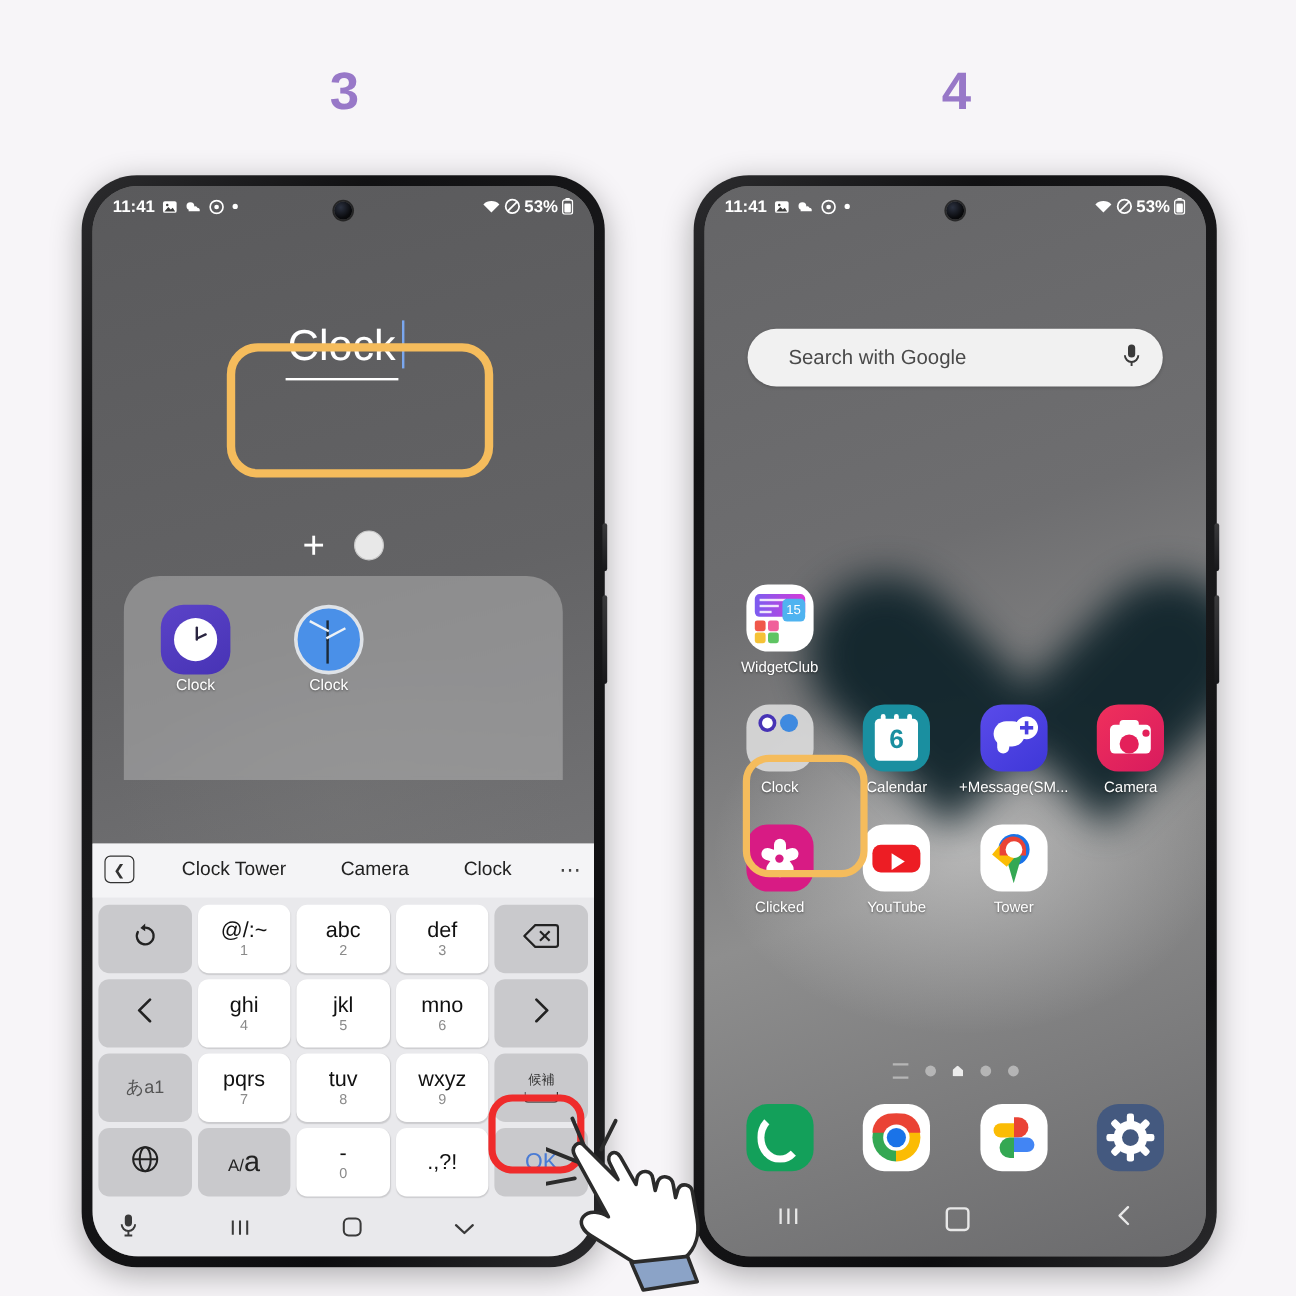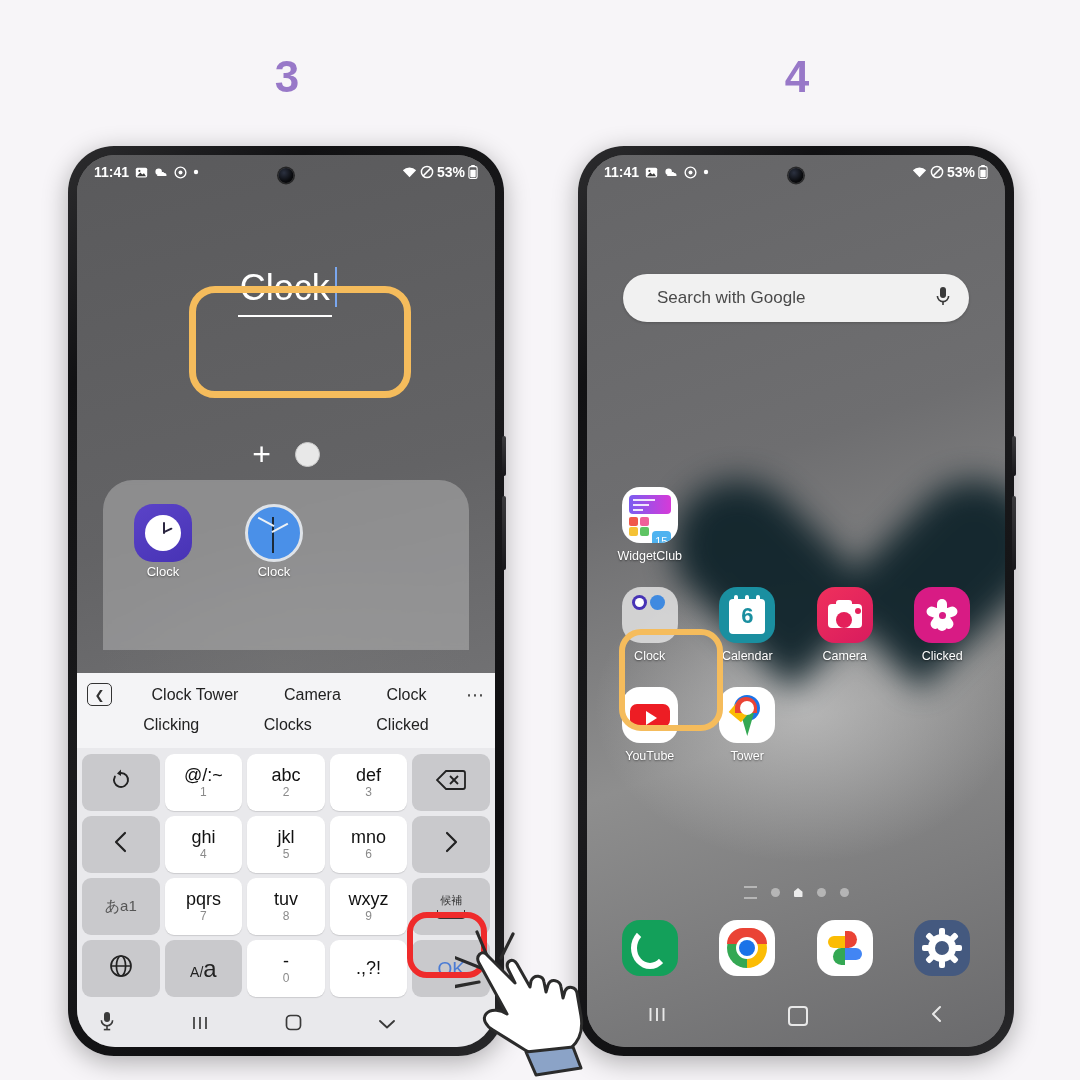--- a/index.html
+++ b/index.html
@@ -378,25 +378,20 @@
 
     <div class="kb">
       <div class="suggest">
         <div class="sug-row r1">
           <span class="nav-back-box">❮</span>
           <span class="sug-item">Clock Tower</span>
           <span class="sug-item">Camera</span>
           <span class="sug-item">Clock</span>
           <span class="dots3">⋯</span>
         </div>
-        <div class="sug-row r2">
-          <span class="sug-item">Clicking</span>
-          <span class="sug-item">Clocks</span>
-          <span class="sug-item">Clicked</span>
-        </div>
       </div>
 
       <div class="kgrid">
 
         <div class="key fn">
           <span class="glyph">
             <svg width="24" height="24" viewBox="0 0 24 24">
                 <path d="M12 5 a7 7 0 1 1 -6.1 3.6" fill="none" stroke="#222" stroke-width="1.9" stroke-linecap="round"></path>
                 <path d="M12 1.6 L12 8 L8 5.4 Z" fill="#222"></path>
               </svg>
@@ -607,21 +602,21 @@
       <div class="app">
         <div class="ic58 sq" style="background:#fff;overflow:hidden;">
           <div style="position:absolute;left:7px;top:8px;width:42px;height:19px;border-radius:4px;background:linear-gradient(90deg,#7b5cf0,#d63ad8);"></div>
           <div style="position:absolute;left:11px;top:12px;width:22px;height:2px;background:rgba(255,255,255,.85);"></div>
           <div style="position:absolute;left:11px;top:17px;width:16px;height:2px;background:rgba(255,255,255,.85);"></div>
           <div style="position:absolute;left:11px;top:22px;width:10px;height:2px;background:rgba(255,255,255,.85);"></div>
           <div style="position:absolute;left:7px;top:30px;width:9px;height:9px;border-radius:2px;background:#f0584a;"></div>
           <div style="position:absolute;left:18px;top:30px;width:9px;height:9px;border-radius:2px;background:#f0609a;"></div>
           <div style="position:absolute;left:7px;top:40px;width:9px;height:9px;border-radius:2px;background:#f5c236;"></div>
           <div style="position:absolute;left:18px;top:40px;width:9px;height:9px;border-radius:2px;background:#5fc463;"></div>
-          <div style="position:absolute;left:30px;top:44px;width:19px;height:19px;border-radius:4px;background:#4fb3f0;color:#fff;font-size:11px;display:flex;align-items:center;justify-content:center;">15</div>
+          <div style="position:absolute;left:30px;top:12px;width:19px;height:19px;border-radius:4px;background:#4fb3f0;color:#fff;font-size:11px;display:flex;align-items:center;justify-content:center;">15</div>
         </div>
         <span class="lbl">WidgetClub</span>
       </div>
       <div class="app"></div>
       <div class="app"></div>
       <div class="app"></div>
 
       <div class="app">
         <div class="ic58" style="border-radius:19px;background:rgba(222,222,222,.88);">
           <div style="position:absolute;left:10px;top:8px;width:15px;height:15px;border-radius:50%;background:#4733b5;display:flex;align-items:center;justify-content:center;">
@@ -636,20 +631,30 @@
         <div class="ic58 sq" style="background:#1a8fa0;overflow:hidden;">
           <div style="position:absolute;left:10px;top:12px;right:10px;bottom:9px;background:#fff;border-radius:4px;"></div>
           <div style="position:absolute;left:15px;top:8px;width:4px;height:8px;border-radius:2px;background:#fff;"></div>
           <div style="position:absolute;left:26px;top:8px;width:4px;height:8px;border-radius:2px;background:#fff;"></div>
           <div style="position:absolute;left:37px;top:8px;width:4px;height:8px;border-radius:2px;background:#fff;"></div>
           <div style="position:absolute;left:0;right:0;top:18px;text-align:center;color:#1a8fa0;font-size:22px;font-weight:bold;line-height:1;">6</div>
         </div>
         <span class="lbl">Calendar</span>
       </div>
 
+      <div class="app">
+        <div class="ic58 sq" style="background:linear-gradient(140deg,#5a4bea,#3e37d8);overflow:hidden;">
+          <div style="position:absolute;left:11px;top:14px;width:26px;height:21px;border-radius:11px;background:#fff;"></div>
+          <div style="position:absolute;left:14px;top:30px;width:10px;height:11px;background:#fff;border-radius:0 0 6px 6px;"></div>
+          <div style="position:absolute;left:29px;top:10px;width:19px;height:19px;border-radius:50%;background:#fff;"></div>
+          <div style="position:absolute;left:37px;top:14px;width:3px;height:11px;background:#4a3fe0;"></div>
+          <div style="position:absolute;left:33px;top:18px;width:11px;height:3px;background:#4a3fe0;"></div>
+        </div>
+        <span class="lbl">+Message(SM...</span>
+      </div>
 
       <div class="app">
         <div class="ic58 sq" style="background:linear-gradient(140deg,#f0305c,#d81b5e);overflow:hidden;">
           <div style="position:absolute;left:11px;top:17px;right:11px;bottom:15px;background:#fff;border-radius:4px;"></div>
           <div style="position:absolute;left:19px;top:13px;width:16px;height:6px;background:#fff;border-radius:3px 3px 0 0;"></div>
           <div style="position:absolute;left:19px;top:25px;width:16px;height:16px;border-radius:50%;background:#e4205a;"></div>
           <div style="position:absolute;left:38px;top:21px;width:6px;height:6px;border-radius:50%;background:#e4205a;"></div>
         </div>
         <span class="lbl">Camera</span>
       </div>

